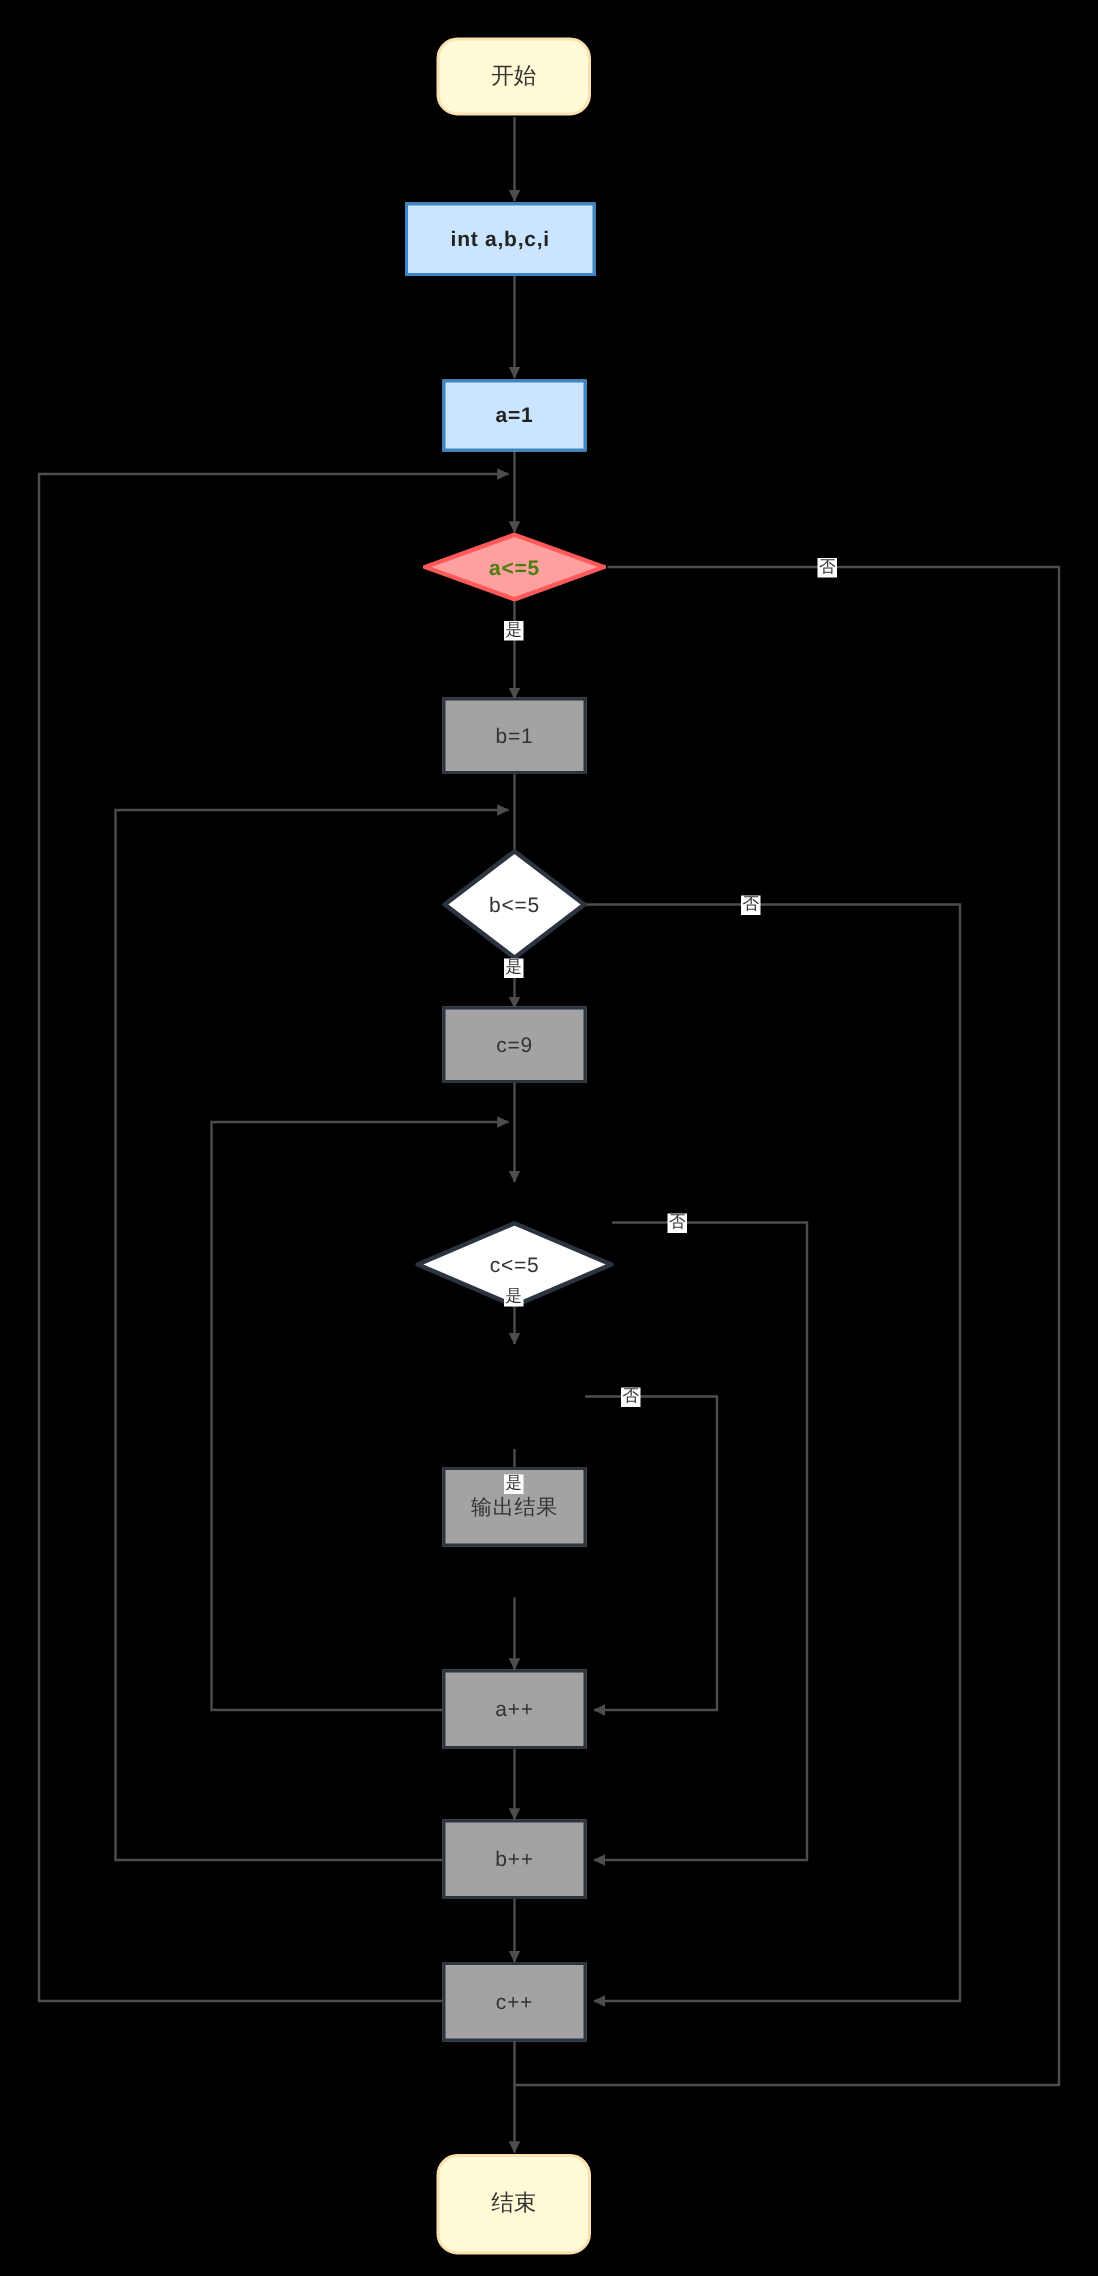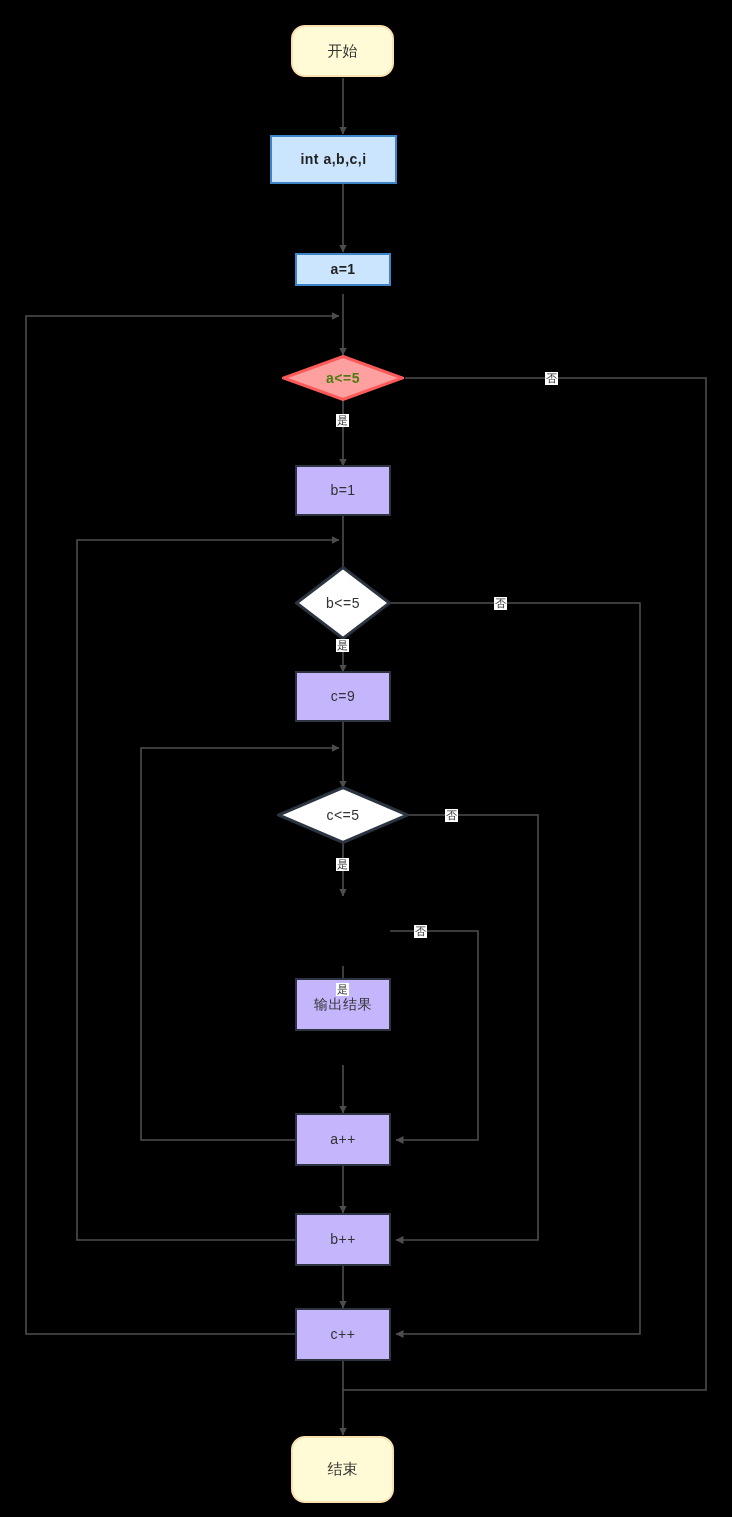--- a/index.html
+++ b/index.html
@@ -15,21 +15,21 @@
         justify-content:center;text-align:left;line-height:1.1;}
   .n-terminal{
     background:#fffbd6;border:2px solid #fbe0b0;border-radius:14px;
     color:#333333;font-size:15px;
   }
   .n-io{
     background:#cce5ff;border:2px solid #3d85c8;
     color:#222222;font-size:14px;font-weight:bold;letter-spacing:.5px;
   }
   .n-proc{
-    background:#c4b5fd;border:2px solid #2b3440;
+    background:#a3a3a3;border:2px solid #2b3440;
     color:#333333;font-size:14px;letter-spacing:.5px;
   }
   .dia{position:absolute;}
   .dia .dlabel{
     position:absolute;left:0;top:0;width:100%;height:100%;
     display:flex;align-items:center;justify-content:center;
     font-size:14px;color:#333333;letter-spacing:.5px;pointer-events:none;
   }
   .dia.sel .dlabel{color:#4d7c0f;font-weight:bold;}
   .elabel{
@@ -96,21 +96,21 @@
   </svg>
 
   <div class="node n-terminal" style="left:291px;top:25px;width:103px;height:52px;">
     <span>开始</span>
   </div>
 
   <div class="node n-io" style="left:270px;top:135px;width:127px;height:49px;">
     <span>int a,b,c,i</span>
   </div>
 
-  <div class="node n-io" style="left:295px;top:253px;width:96px;height:33px;">
+  <div class="node n-io" style="left:295px;top:253px;width:96px;height:48px;">
     <span>a=1</span>
   </div>
 
   <div class="dia sel" style="left:282px;top:355px;width:122px;height:46px;">
     <svg width="122" height="46" viewBox="0 0 122 46">
       <polygon points="61,1.5 120.5,23 61,44.5 1.5,23" fill="#ffa0a0" stroke="#ff5a5a" stroke-width="3"></polygon>
     </svg>
     <span class="dlabel">a&lt;=5</span>
   </div>
 
@@ -122,21 +122,21 @@
     <svg width="96" height="74" viewBox="0 0 96 74">
       <polygon points="48,1.5 94.5,37 48,72.5 1.5,37" fill="#ffffff" stroke="#2b3440" stroke-width="3"></polygon>
     </svg>
     <span class="dlabel">b&lt;=5</span>
   </div>
 
   <div class="node n-proc" style="left:295px;top:671px;width:96px;height:51px;">
     <span>c=9</span>
   </div>
 
-  <div class="dia" style="left:277px;top:786px;width:132px;height:58px;">
+  <div class="dia" style="left:277px;top:814px;width:132px;height:58px;">
     <svg width="132" height="58" viewBox="0 0 132 58">
       <polygon points="66,1.5 130.5,29 66,56.5 1.5,29" fill="#ffffff" stroke="#2b3440" stroke-width="3"></polygon>
     </svg>
     <span class="dlabel">c&lt;=5</span>
   </div>
 
 
   <div class="node n-proc" style="left:295px;top:978px;width:96px;height:53px;">
     <span>输出结果</span>
   </div>

